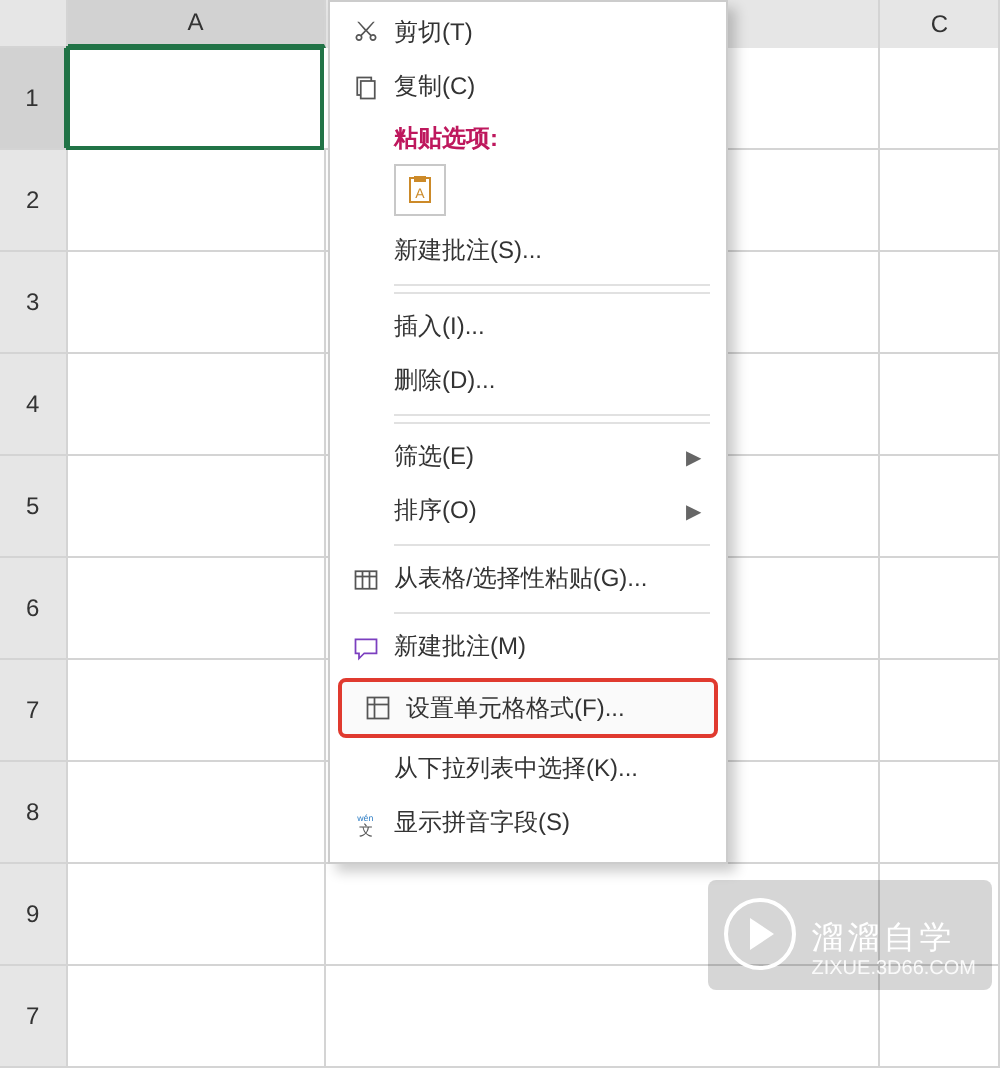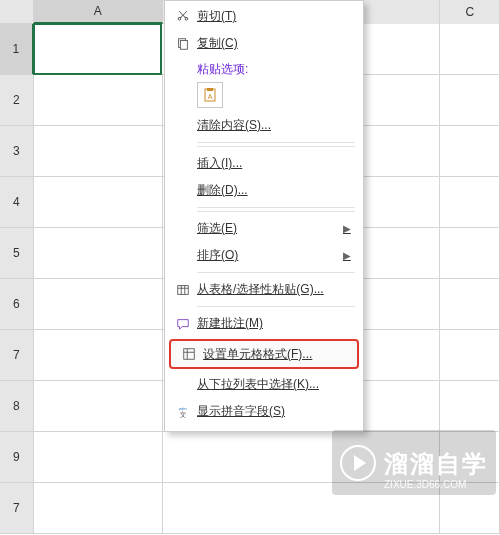--- a/index.html
+++ b/index.html
@@ -37,29 +37,28 @@
       z-index: 10;
     }
     .menu-item {
       display: flex;
       align-items: center;
       height: 27px;
       padding: 0 8px 0 6px;
       color: #333;
       cursor: default;
       position: relative;
-      text-decoration: underline;
     }
     .menu-item.disabled { color: #b0b0b0; }
     .menu-item.highlighted { border: 2px solid #e03a2f; border-radius: 4px; margin: 2px 4px; height: 30px; background: #fafafa; }
     .mi-icon { width: 24px; display: flex; justify-content: center; align-items: center; }
     .mi-label { flex: 1; padding-left: 2px; }
     .mi-arrow { width: 12px; color: #666; font-size: 10px; }
     .menu-sep { height: 1px; background: #e1e1e1; margin: 3px 8px 3px 32px; }
-    .menu-section-title { font-weight: normal; padding: 4px 8px 2px 32px; color: #6d28d9; }
+    .menu-section-title { font-weight: bold; padding: 4px 8px 2px 32px; color: #be185d; }
     .paste-row { padding: 2px 0 4px 32px; }
     .paste-opt { width: 26px; height: 26px; border: 1px solid #c8c8c8; display: flex; align-items: center; justify-content: center; background: #fff; }
 
     
     .watermark {
       position: absolute;
       right: 4px;
       bottom: 40px;
       display: flex;
       align-items: center;
@@ -69,21 +68,21 @@
       padding: 4px 8px;
       border-radius: 4px;
       z-index: 20;
     }
     .play-outer {
       width: 36px; height: 36px; border: 2px solid #fff; border-radius: 50%;
       display: flex; align-items: center; justify-content: center;
     }
     .play-tri { width: 0; height: 0; border-left: 12px solid #fff; border-top: 8px solid transparent; border-bottom: 8px solid transparent; margin-left: 3px; }
     .wm-text { display: flex; flex-direction: column; line-height: 1.2; }
-    .wm-t1 { font-size: 24px; font-weight: 700; letter-spacing: 2px; margin-top: 16px; }
+    .wm-t1 { font-size: 16px; font-weight: 400; letter-spacing: 2px; margin-top: 16px; }
     .wm-t2 { font-size: 10px; opacity: 0.9; }
 
     svg { display: block; }
   </style>
 </head>
 <body>
 
 <div class="grid">
   <div class="col-header-row">
     <div class="corner"></div>
@@ -176,21 +175,21 @@
     <div class="paste-opt">
       <svg width="16" height="16" viewBox="0 0 16 16">
           <rect x="3" y="2" width="10" height="12" fill="none" stroke="#cc8a29"></rect>
           <rect x="5" y="1" width="6" height="3" fill="#cc8a29"></rect>
           <text x="8" y="12" font-size="7" text-anchor="middle" fill="#cc8a29">A</text>
         </svg>
     </div>
   </div>
   <div class="menu-item">
     <span class="mi-icon"></span>
-    <span class="mi-label">清除内容(S)...</span>
+    <span class="mi-label">新建批注(S)...</span>
   </div>
   <div class="menu-sep"></div>
   <div class="menu-sep"></div>
   <div class="menu-item">
     <span class="mi-icon"></span>
     <span class="mi-label">插入(I)...</span>
   </div>
   <div class="menu-item">
     <span class="mi-icon"></span>
     <span class="mi-label">删除(D)...</span>

